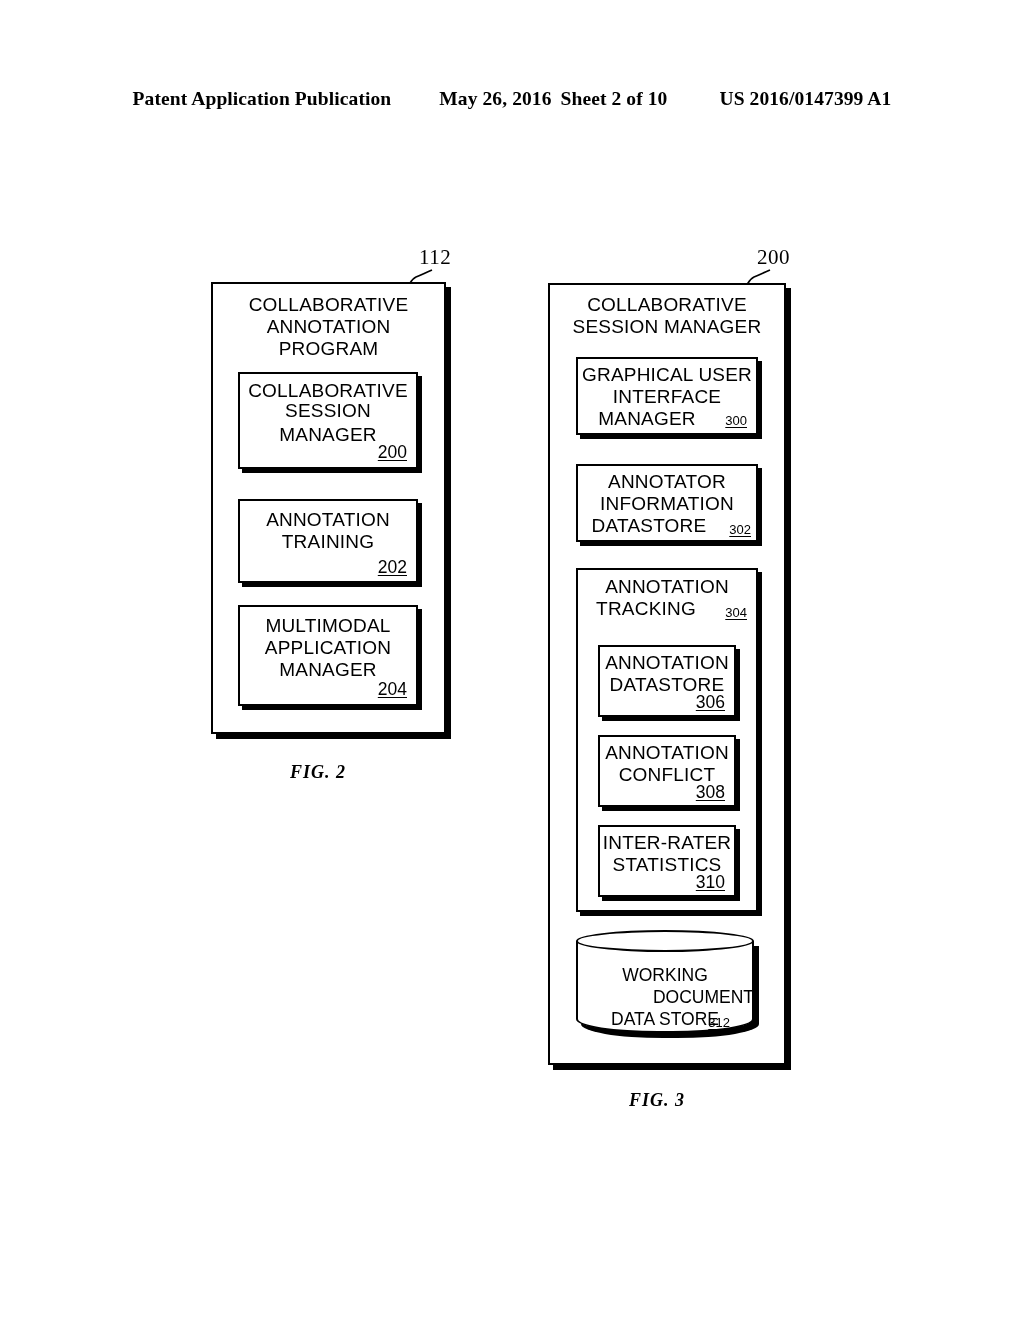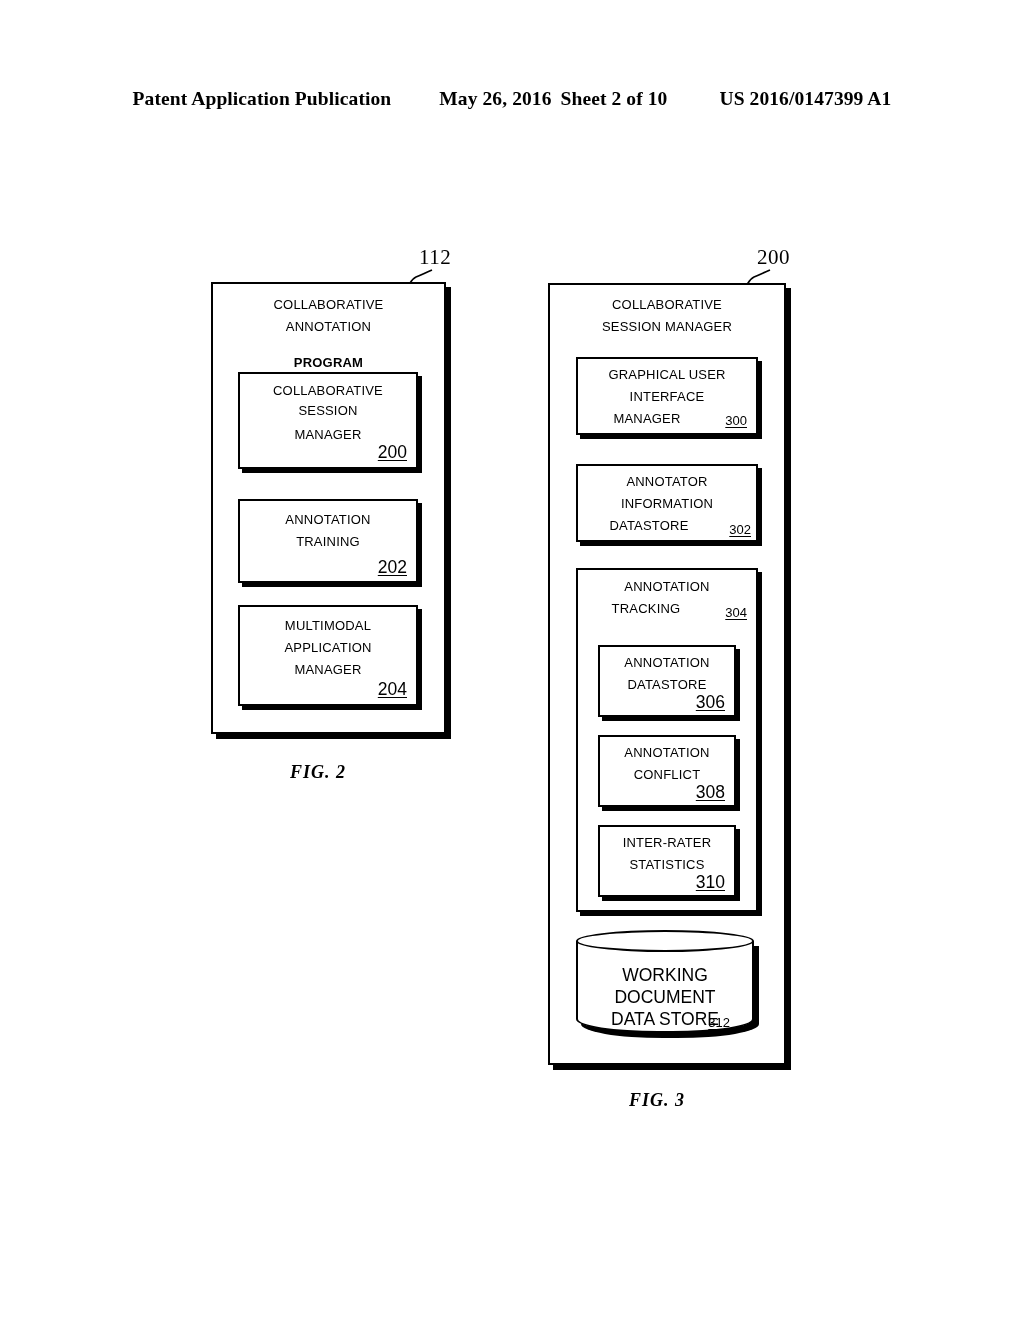--- a/index.html
+++ b/index.html
@@ -48,21 +48,21 @@
     box-shadow: 4px 4px 0 0 #000000;
     border: 2px solid #000000;
   }
 
   .btext {
     position: absolute;
     left: 0;
     width: 100%;
     box-sizing: border-box;
     text-align: center;
-    font-size: 13px;
+    font-size: 19px;
     line-height: 22px;
     letter-spacing: 0.2px;
     white-space: nowrap;
   }
 
   
   .refnum {
     position: absolute;
     right: 9px;
     font-size: 17.5px;
@@ -151,21 +151,21 @@
 </div>
 
 <div class="leader-label" style="left:419px; top:245px;">112</div>
 <svg class="leader-svg" style="left:390px; top:268px;" width="48" height="24">
   <path d="M0,21 L12,21 C20,21 19,12 26,9 C31,7 35,5 42,2" fill="none" stroke="#000000" stroke-width="1.7"></path>
 </svg>
 
 <div class="pbox" style="left:211px; top:282px; width:235px; height:452px;">
   <div class="btext" style="top:10px;">COLLABORATIVE</div>
   <div class="btext" style="top:32px;">ANNOTATION</div>
-  <div class="btext" style="top:68px;font-weight:bold;">PROGRAM</div>
+  <div class="btext" style="top:54px;">PROGRAM</div>
 </div>
 
 <div class="pbox pbox-inner" style="left:238px; top:372px; width:180px; height:97px;">
   <div class="btext" style="top:6px;">COLLABORATIVE</div>
   <div class="btext" style="top:26px;text-align:center;">SESSION</div>
   <div class="btext" style="top:50px;">MANAGER</div>
   <div class="refnum" style="bottom:5px;">200</div>
 </div>
 
 <div class="pbox pbox-inner" style="left:238px; top:499px; width:180px; height:84px;">
@@ -228,18 +228,18 @@
 <div class="pbox pbox-inner" style="left:598px; top:825px; width:138px; height:72px;">
   <div class="btext" style="top:5px;">INTER-RATER</div>
   <div class="btext" style="top:27px;">STATISTICS</div>
   <div class="refnum" style="bottom:3px;">310</div>
 </div>
 
 <div class="cylinder" style="left:576px; top:930px; width:178px; height:103px;">
   <div class="cyl-body"></div>
   <div class="cyl-top"></div>
   <div class="cyl-text" style="top:34px;">WORKING</div>
-  <div class="cyl-text" style="top:56px;">DOCUMENT</div>
+  <div class="cyl-text" style="top:56px;text-align:right;">DOCUMENT</div>
   <div class="cyl-text" style="top:78px; padding-right:40px;">DATA STORE</div>
   <div class="refnum-inline" style="right:24px; top:83px;">312</div>
 </div>
 
 <div class="fig-caption" style="left:629px; top:1090px;">FIG. 3</div>
 
 </body></html>

